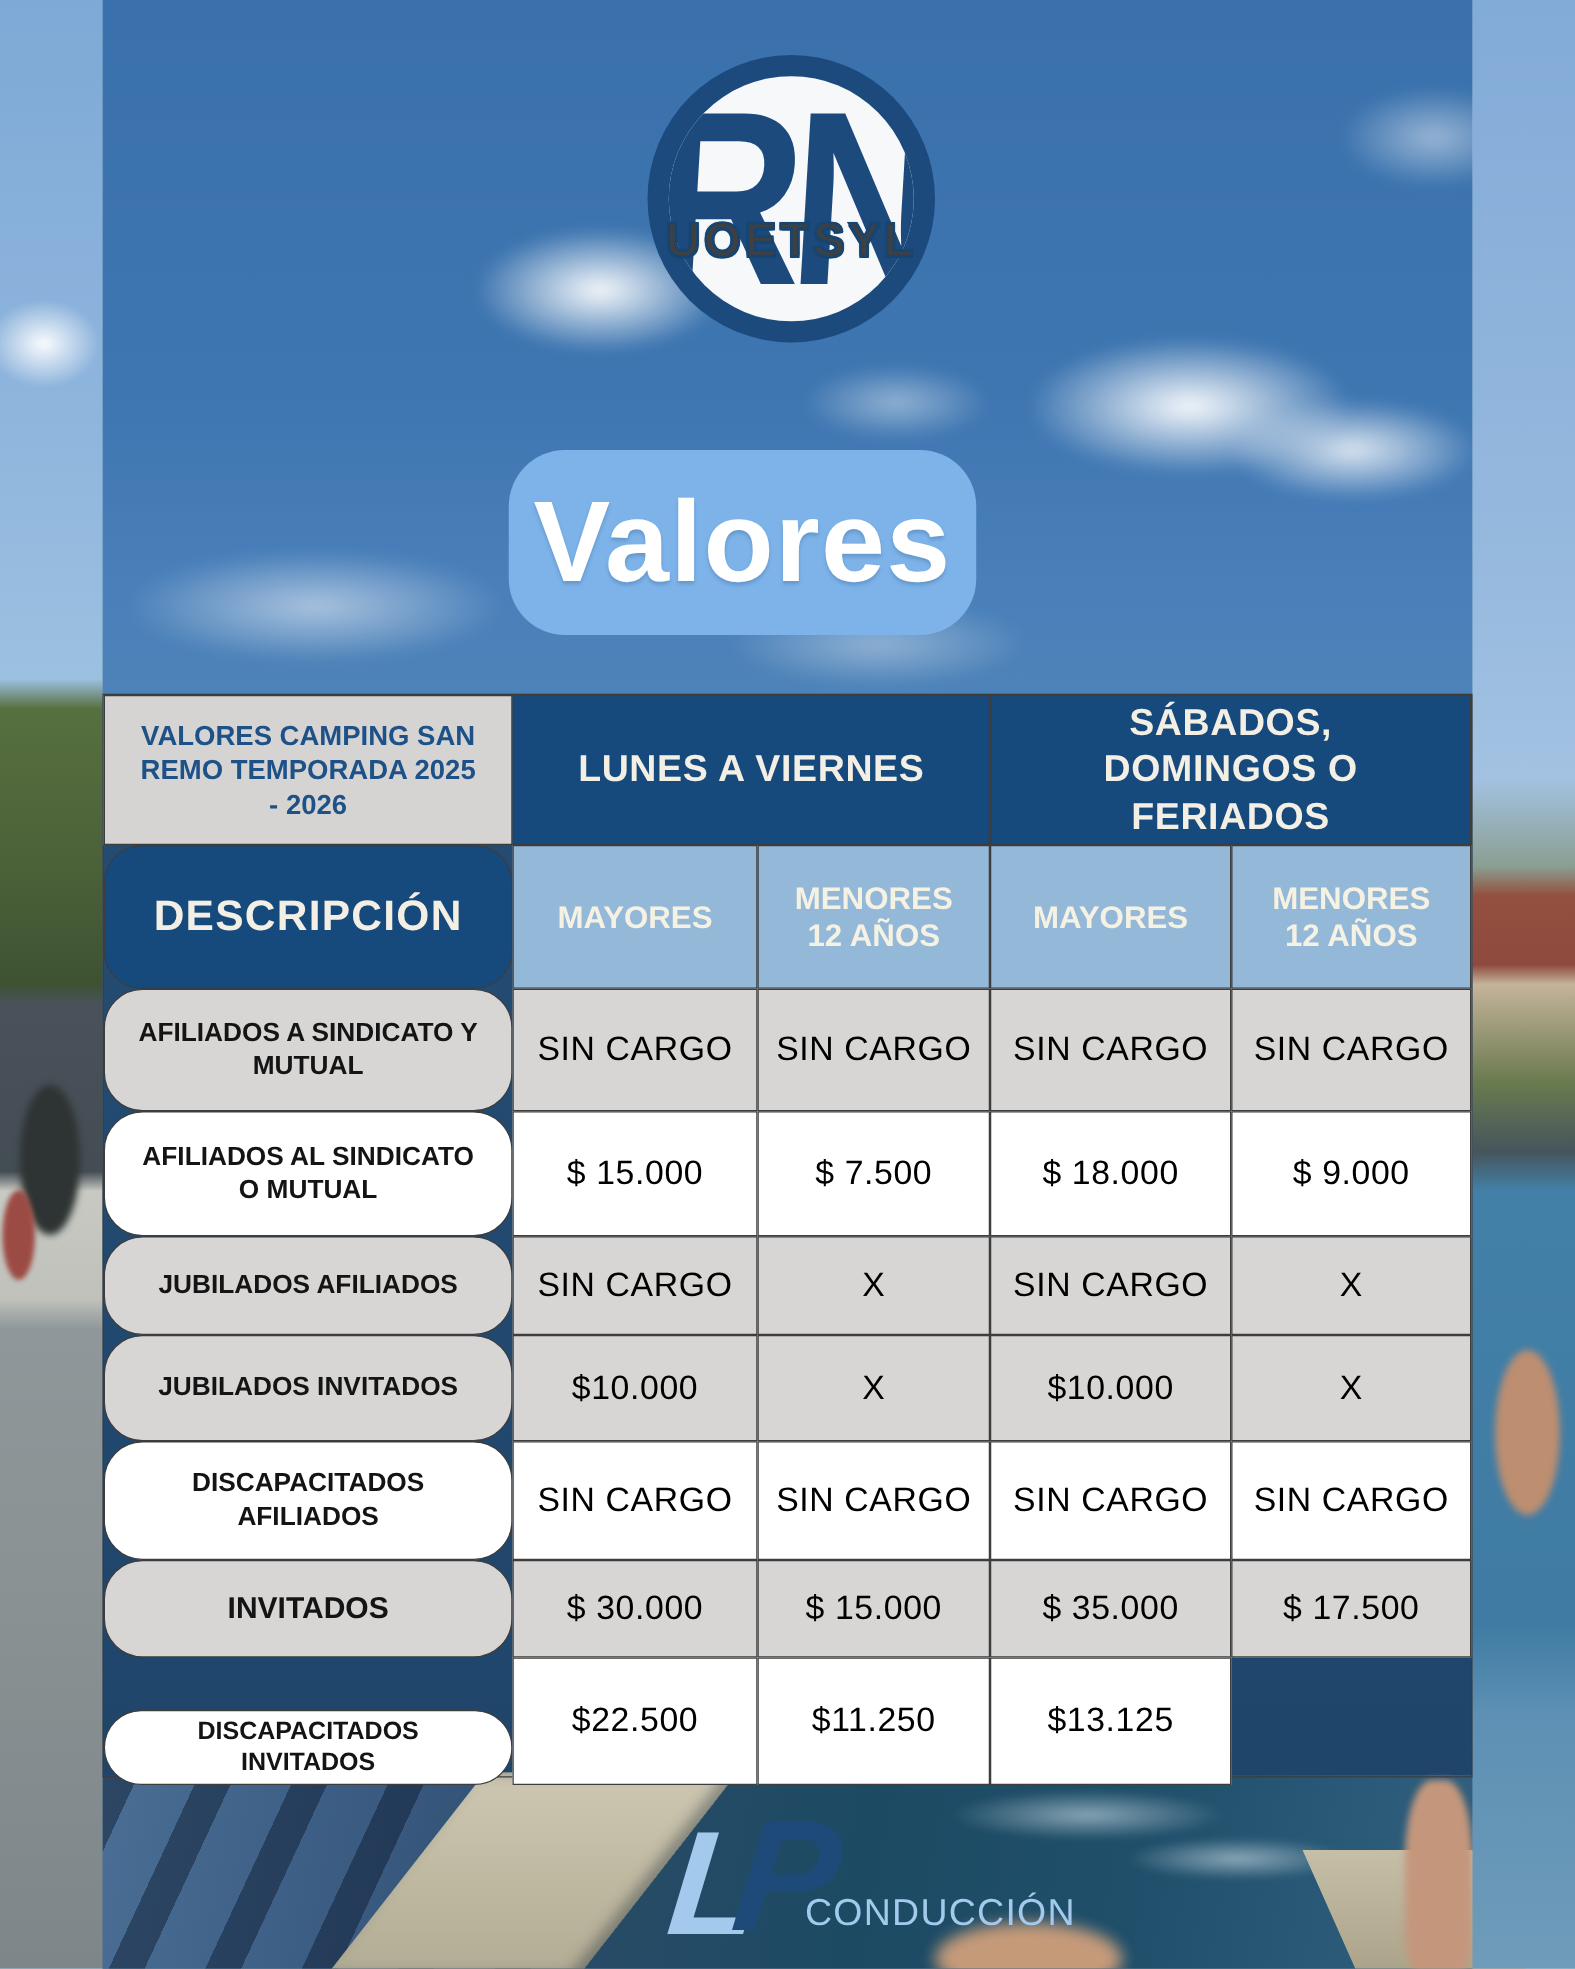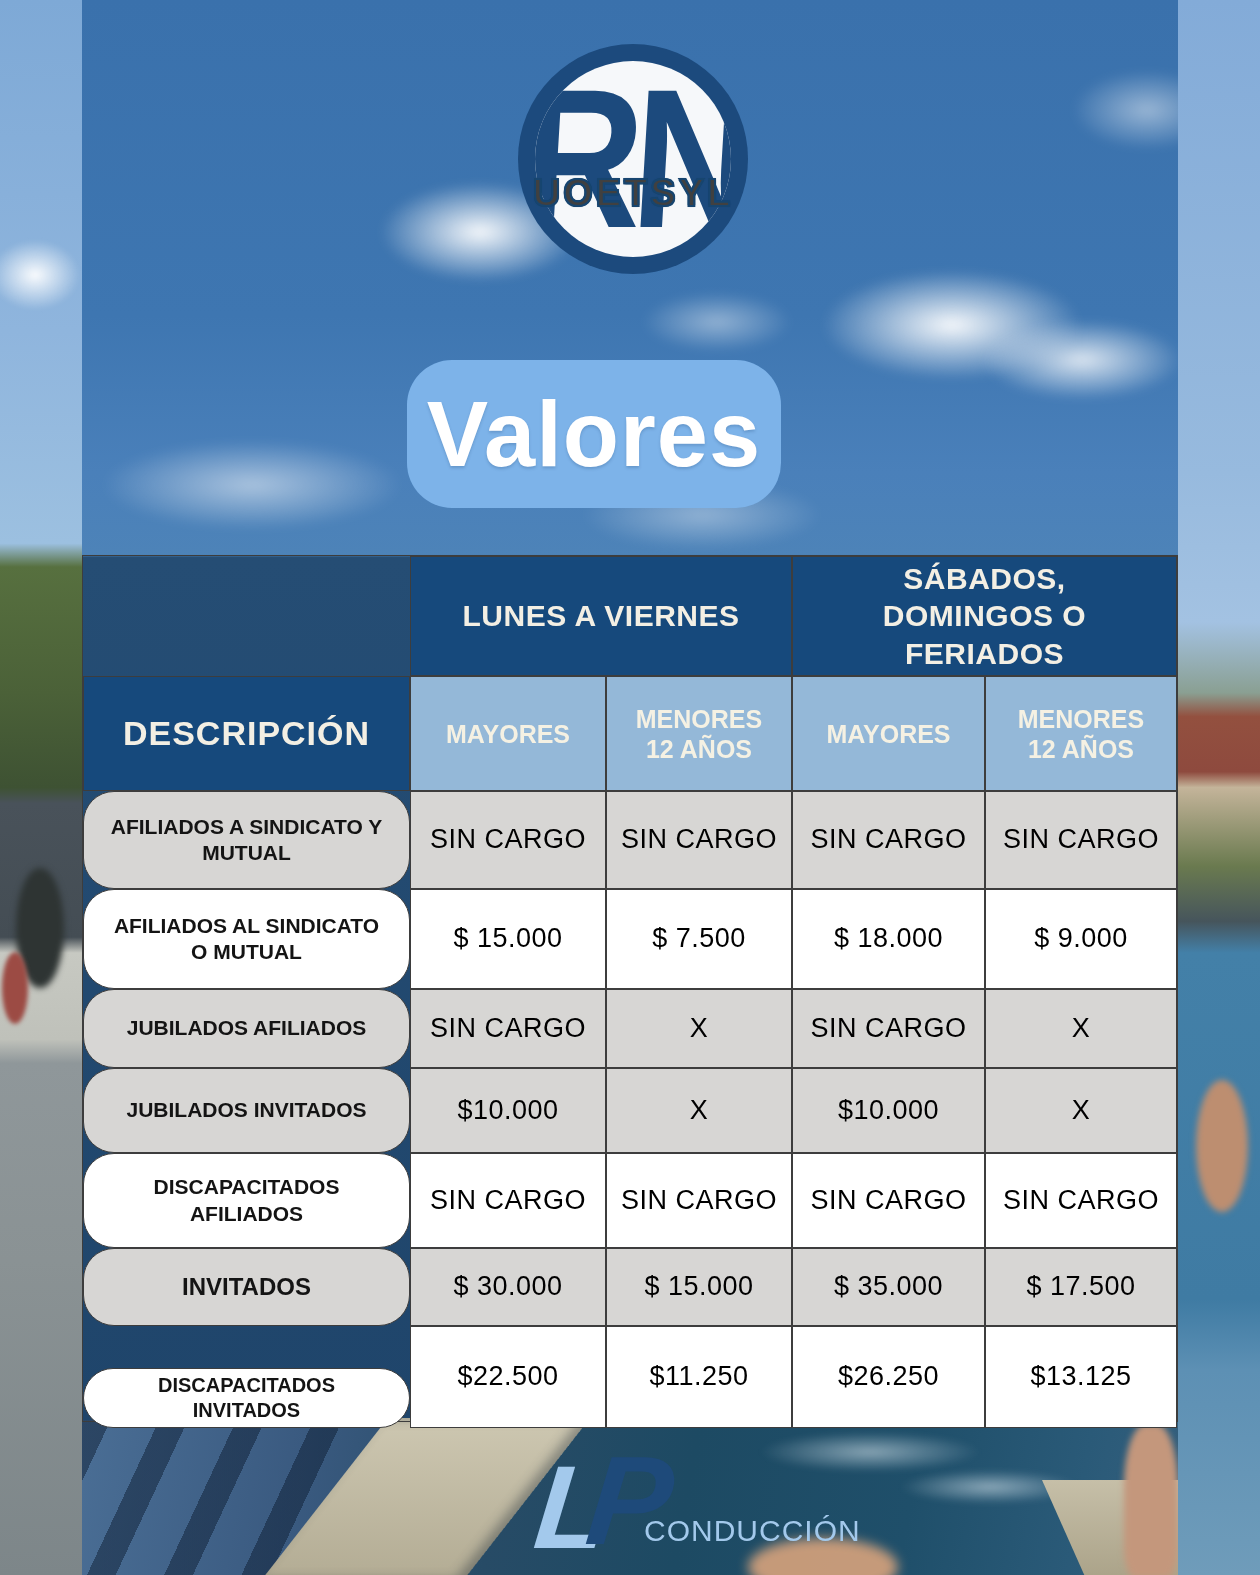--- a/index.html
+++ b/index.html
@@ -68,21 +68,21 @@
   
   .price-table{position:absolute;left:82px;top:555px;width:1096px;height:867px;display:grid;
     grid-template-columns:327px 196px 186px 193px 1fr;
     grid-template-rows:120px 115px 98px 100px 79px 85px 95px 78px 1fr;
     border:1px solid #3d3d3d;box-sizing:border-box;}
   .cell{border:1px solid #3d3d3d;box-sizing:border-box;display:flex;align-items:center;justify-content:center;
     text-align:center;padding:2px 10px;line-height:1.25;}
   .corner{background:#d5d4d2;color:#1d5188;font-weight:bold;font-size:22px;padding:4px 26px;}
   .navy{background:#16497c;color:#f3efe4;font-weight:bold;}
   .ghead{font-size:30px;letter-spacing:.5px;padding:4px 30px;}
-  .dhead{font-size:34px;letter-spacing:1px;}
+  .dhead{font-size:34px;letter-spacing:1px;border-radius:30px;}
   .shead{background:#94b8d8;color:#f5f1e3;font-weight:bold;font-size:25px;line-height:1.2;padding:4px 24px;}
   .span-lv{grid-column:2/4;}
   .span-sd{grid-column:4/6;}
   .rlabel{font-weight:bold;font-size:21px;color:#141414;padding:4px 20px;border-radius:31px;}
   .rval{font-size:27px;color:#000000;letter-spacing:.5px;}
   .r-gray{background:#d7d6d4;}
   .r-white{background:#ffffff;}
 
   
   .footer-logo{position:absolute;left:536px;top:1438px;width:300px;height:130px;}
@@ -133,20 +133,21 @@
     </div>
     <div class="logo-org">UOETSYL</div>
   </div>
 
   <div class="title-box">
     <span>Valores</span>
   </div>
 
   <div class="price-table">
 
+    <div class="cell corner">VALORES CAMPING SAN REMO TEMPORADA 2025 - 2026</div>
     <div class="cell navy ghead span-lv">LUNES A VIERNES</div>
     <div class="cell navy ghead span-sd">SÁBADOS, DOMINGOS O FERIADOS</div>
 
     <div class="cell navy dhead">DESCRIPCIÓN</div>
     <div class="cell shead">MAYORES</div>
     <div class="cell shead">MENORES 12 AÑOS</div>
     <div class="cell shead">MAYORES</div>
     <div class="cell shead">MENORES 12 AÑOS</div>
 
     <div class="cell rlabel r-gray">AFILIADOS A SINDICATO Y MUTUAL</div>
@@ -181,21 +182,20 @@
 
     <div class="cell rlabel r-gray" style="font-size:24px;">INVITADOS</div>
     <div class="cell rval r-gray">$ 30.000</div>
     <div class="cell rval r-gray">$ 15.000</div>
     <div class="cell rval r-gray">$ 35.000</div>
     <div class="cell rval r-gray">$ 17.500</div>
 
     <div class="cell rlabel r-white" style="font-size:20px;margin-top:42px;">DISCAPACITADOS INVITADOS</div>
     <div class="cell rval r-white">$22.500</div>
     <div class="cell rval r-white">$11.250</div>
-    <div class="cell rval r-white">$26.250</div>
     <div class="cell rval r-white">$13.125</div>
   </div>
 
   <div class="footer-logo">
     <span class="lp-l">L</span>
     <span class="lp-p">P</span>
     <span class="lp-text">CONDUCCIÓN</span>
   </div>
 
 </div>

